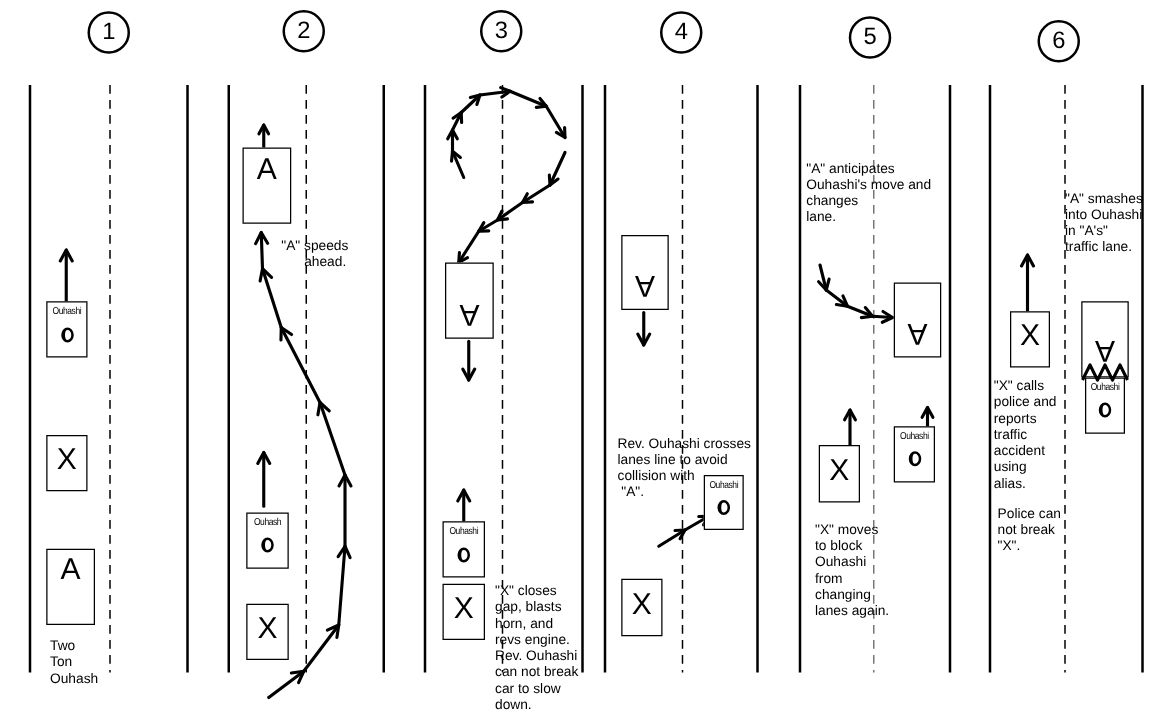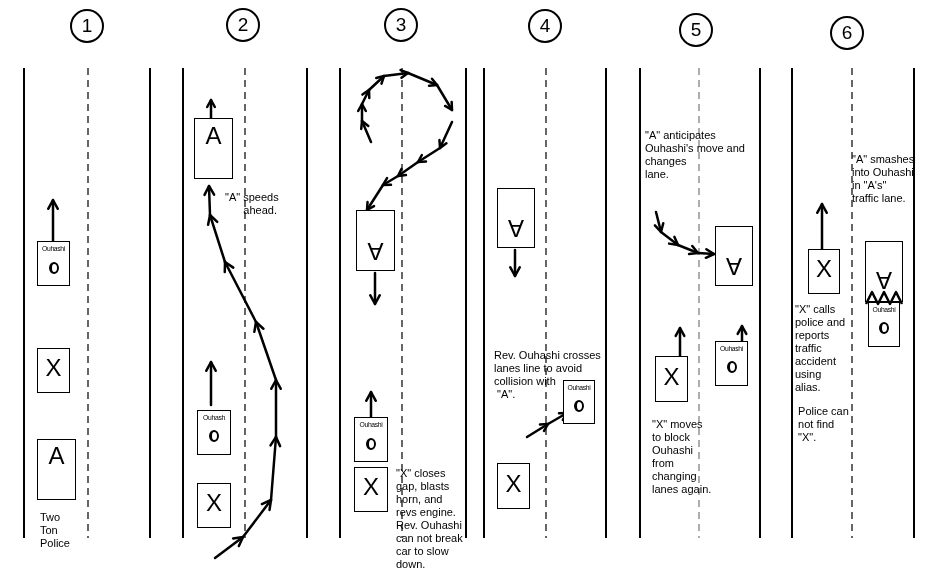--- a/index.html
+++ b/index.html
@@ -131,21 +131,21 @@
   <div class="circ" style="top:20px;"></div>
 </div>
 <div class="car" style="left:37px;top:348px;width:33px;height:45px;">
   <div class="letter" style="top:5px;font-size:24px;">X</div>
 </div>
 <div class="car" style="left:37px;top:439px;width:39px;height:61px;">
   <div class="letter" style="top:2px;font-size:24px;">A</div>
 </div>
 <div class="note" style="left:40px;top:511px;">Two
 Ton
-Police</div>
+Ouhash</div>
 
 <div class="car" style="left:194px;top:118px;width:39px;height:61px;">
   <div class="letter" style="top:3px;font-size:24px;">A</div>
 </div>
 <div class="note" style="left:225px;top:191px;">"A" speeds
       ahead.</div>
 <div class="car" style="left:197px;top:410px;width:34px;height:45px;">
   <div class="name">Ouhash</div>
   <div class="circ" style="top:19px;"></div>
 </div>
@@ -226,14 +226,14 @@
   <polyline points="6,18 12,6 18,18 24,6 30,18 36,6 42,18" fill="none" stroke="#000" stroke-width="2.5" stroke-linejoin="round"></polyline>
 </svg>
 <div class="note" style="left:795px;top:303px;">"X" calls
 police and
 reports
 traffic
 accident
 using
 alias.</div>
 <div class="note" style="left:795px;top:405px;"> Police can
- not find
+ not break
  "X".</div>
 
 </body></html>

